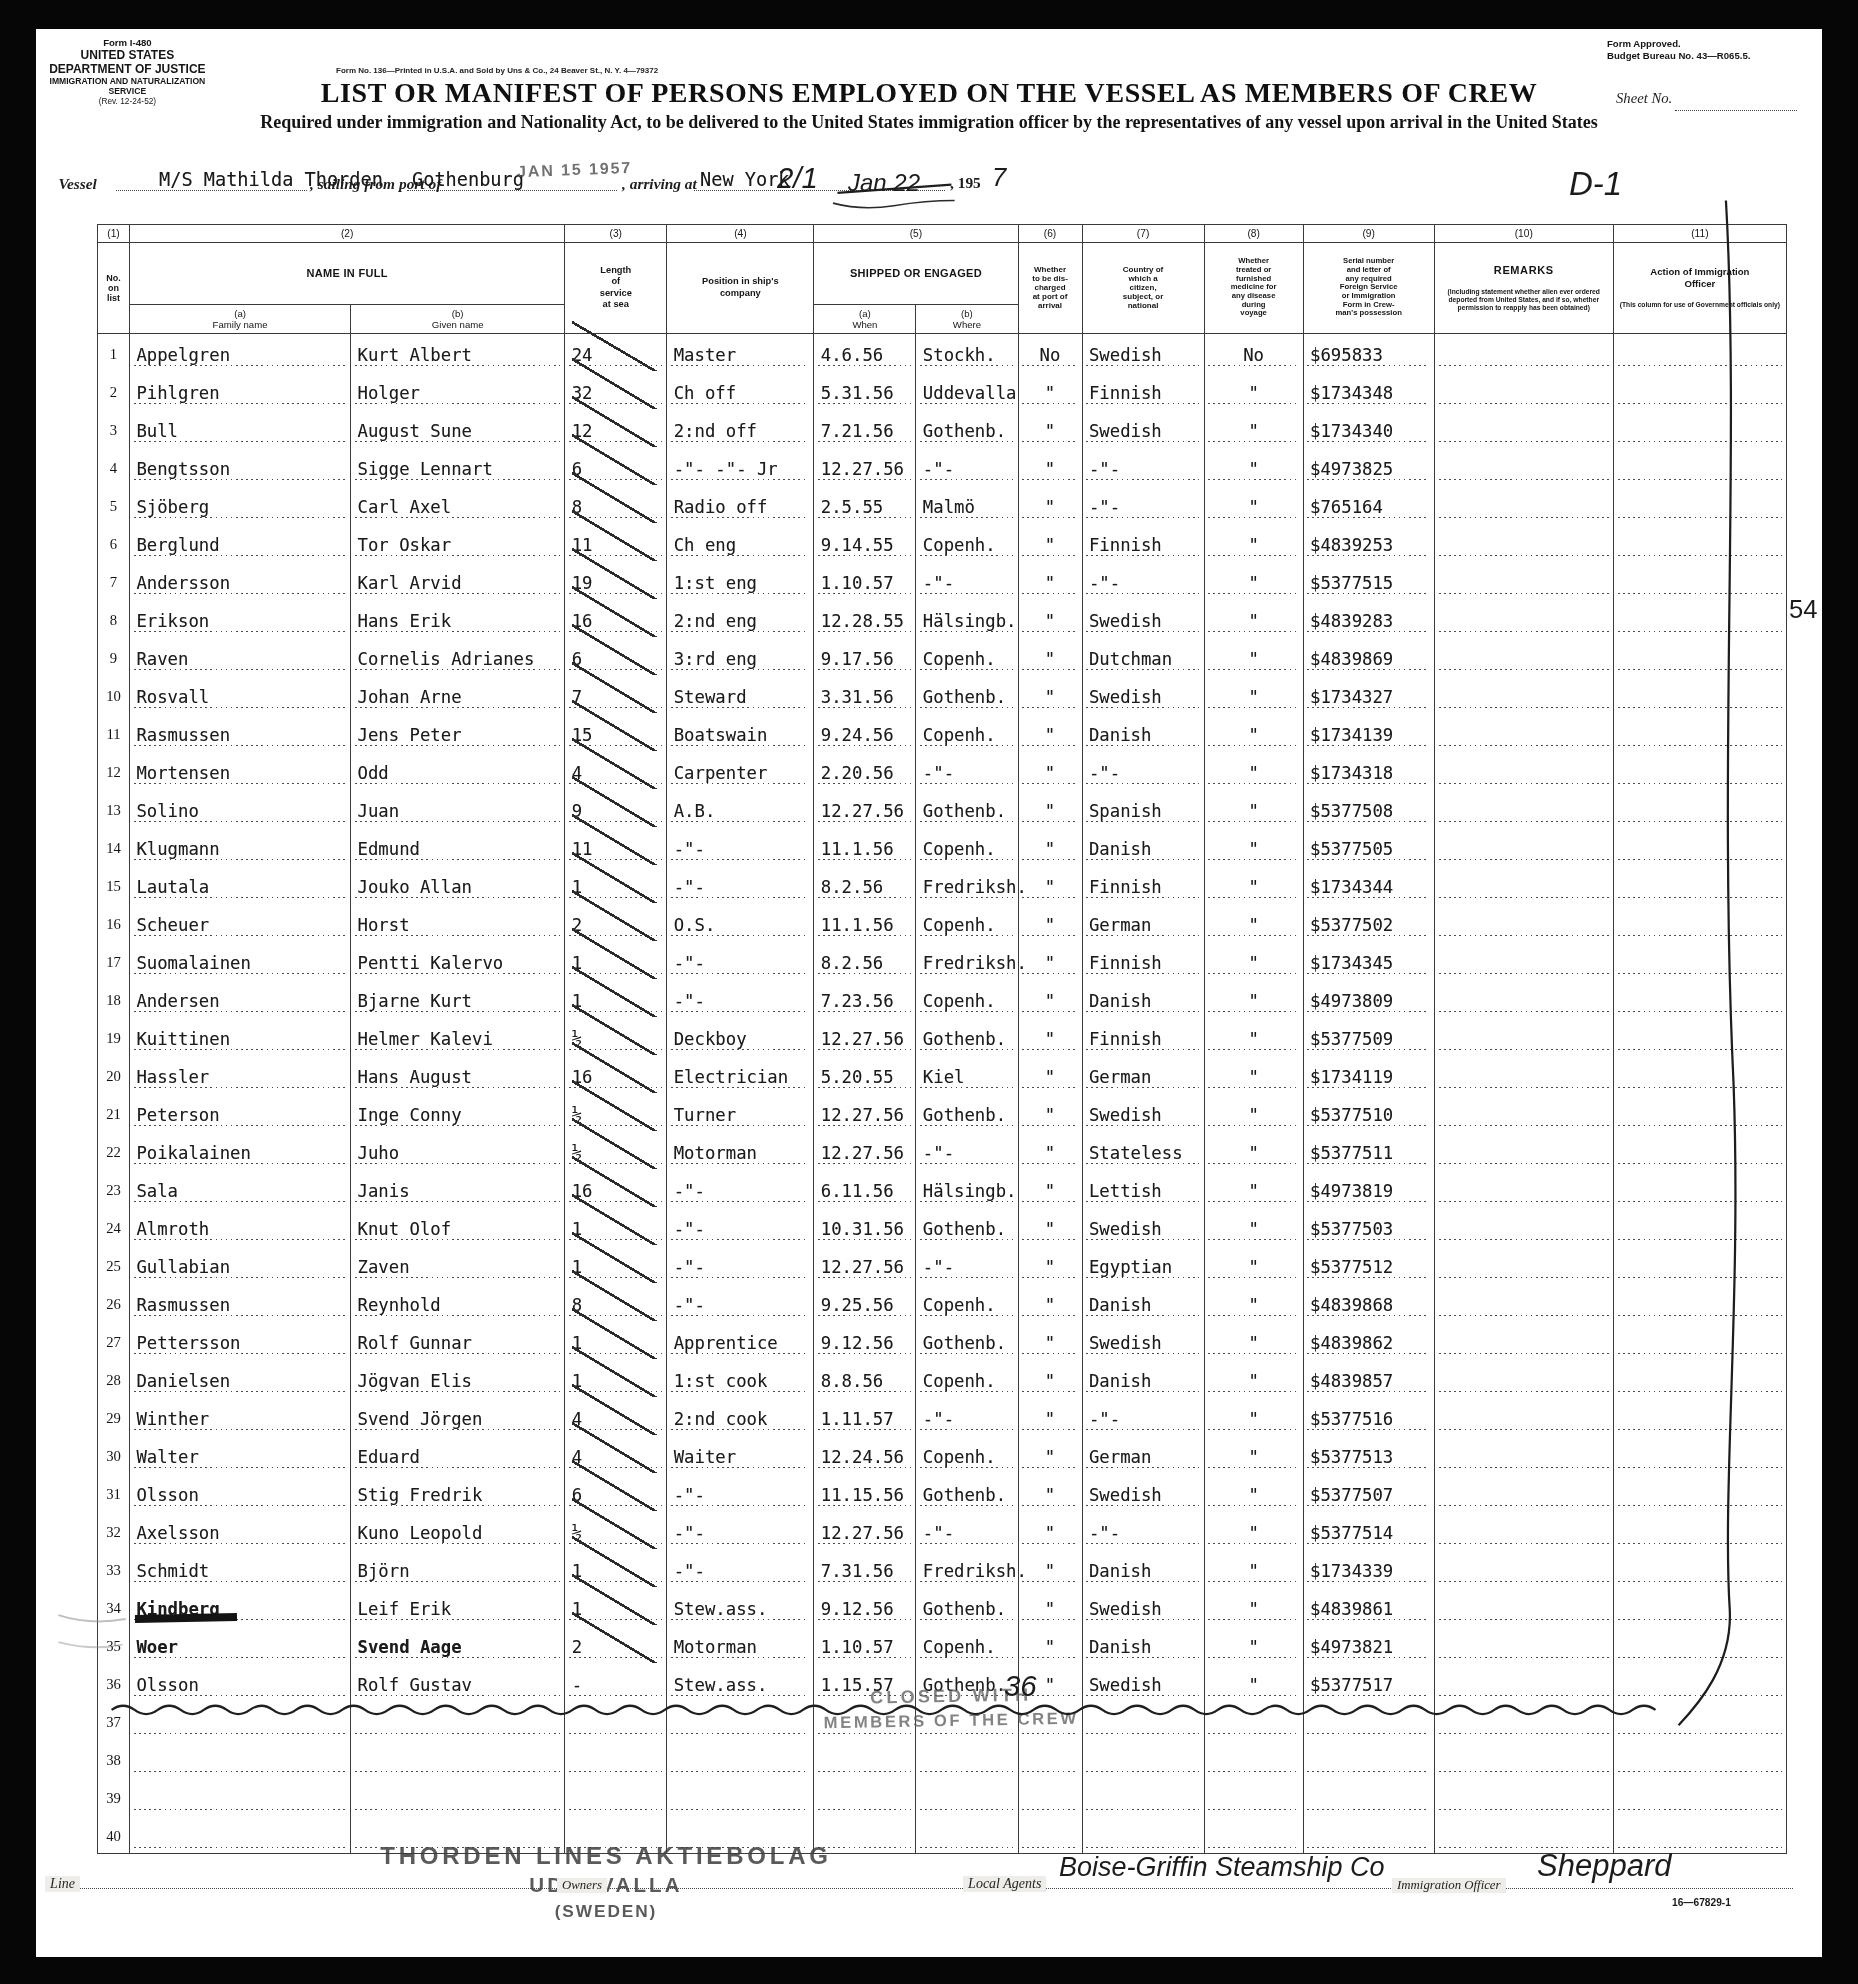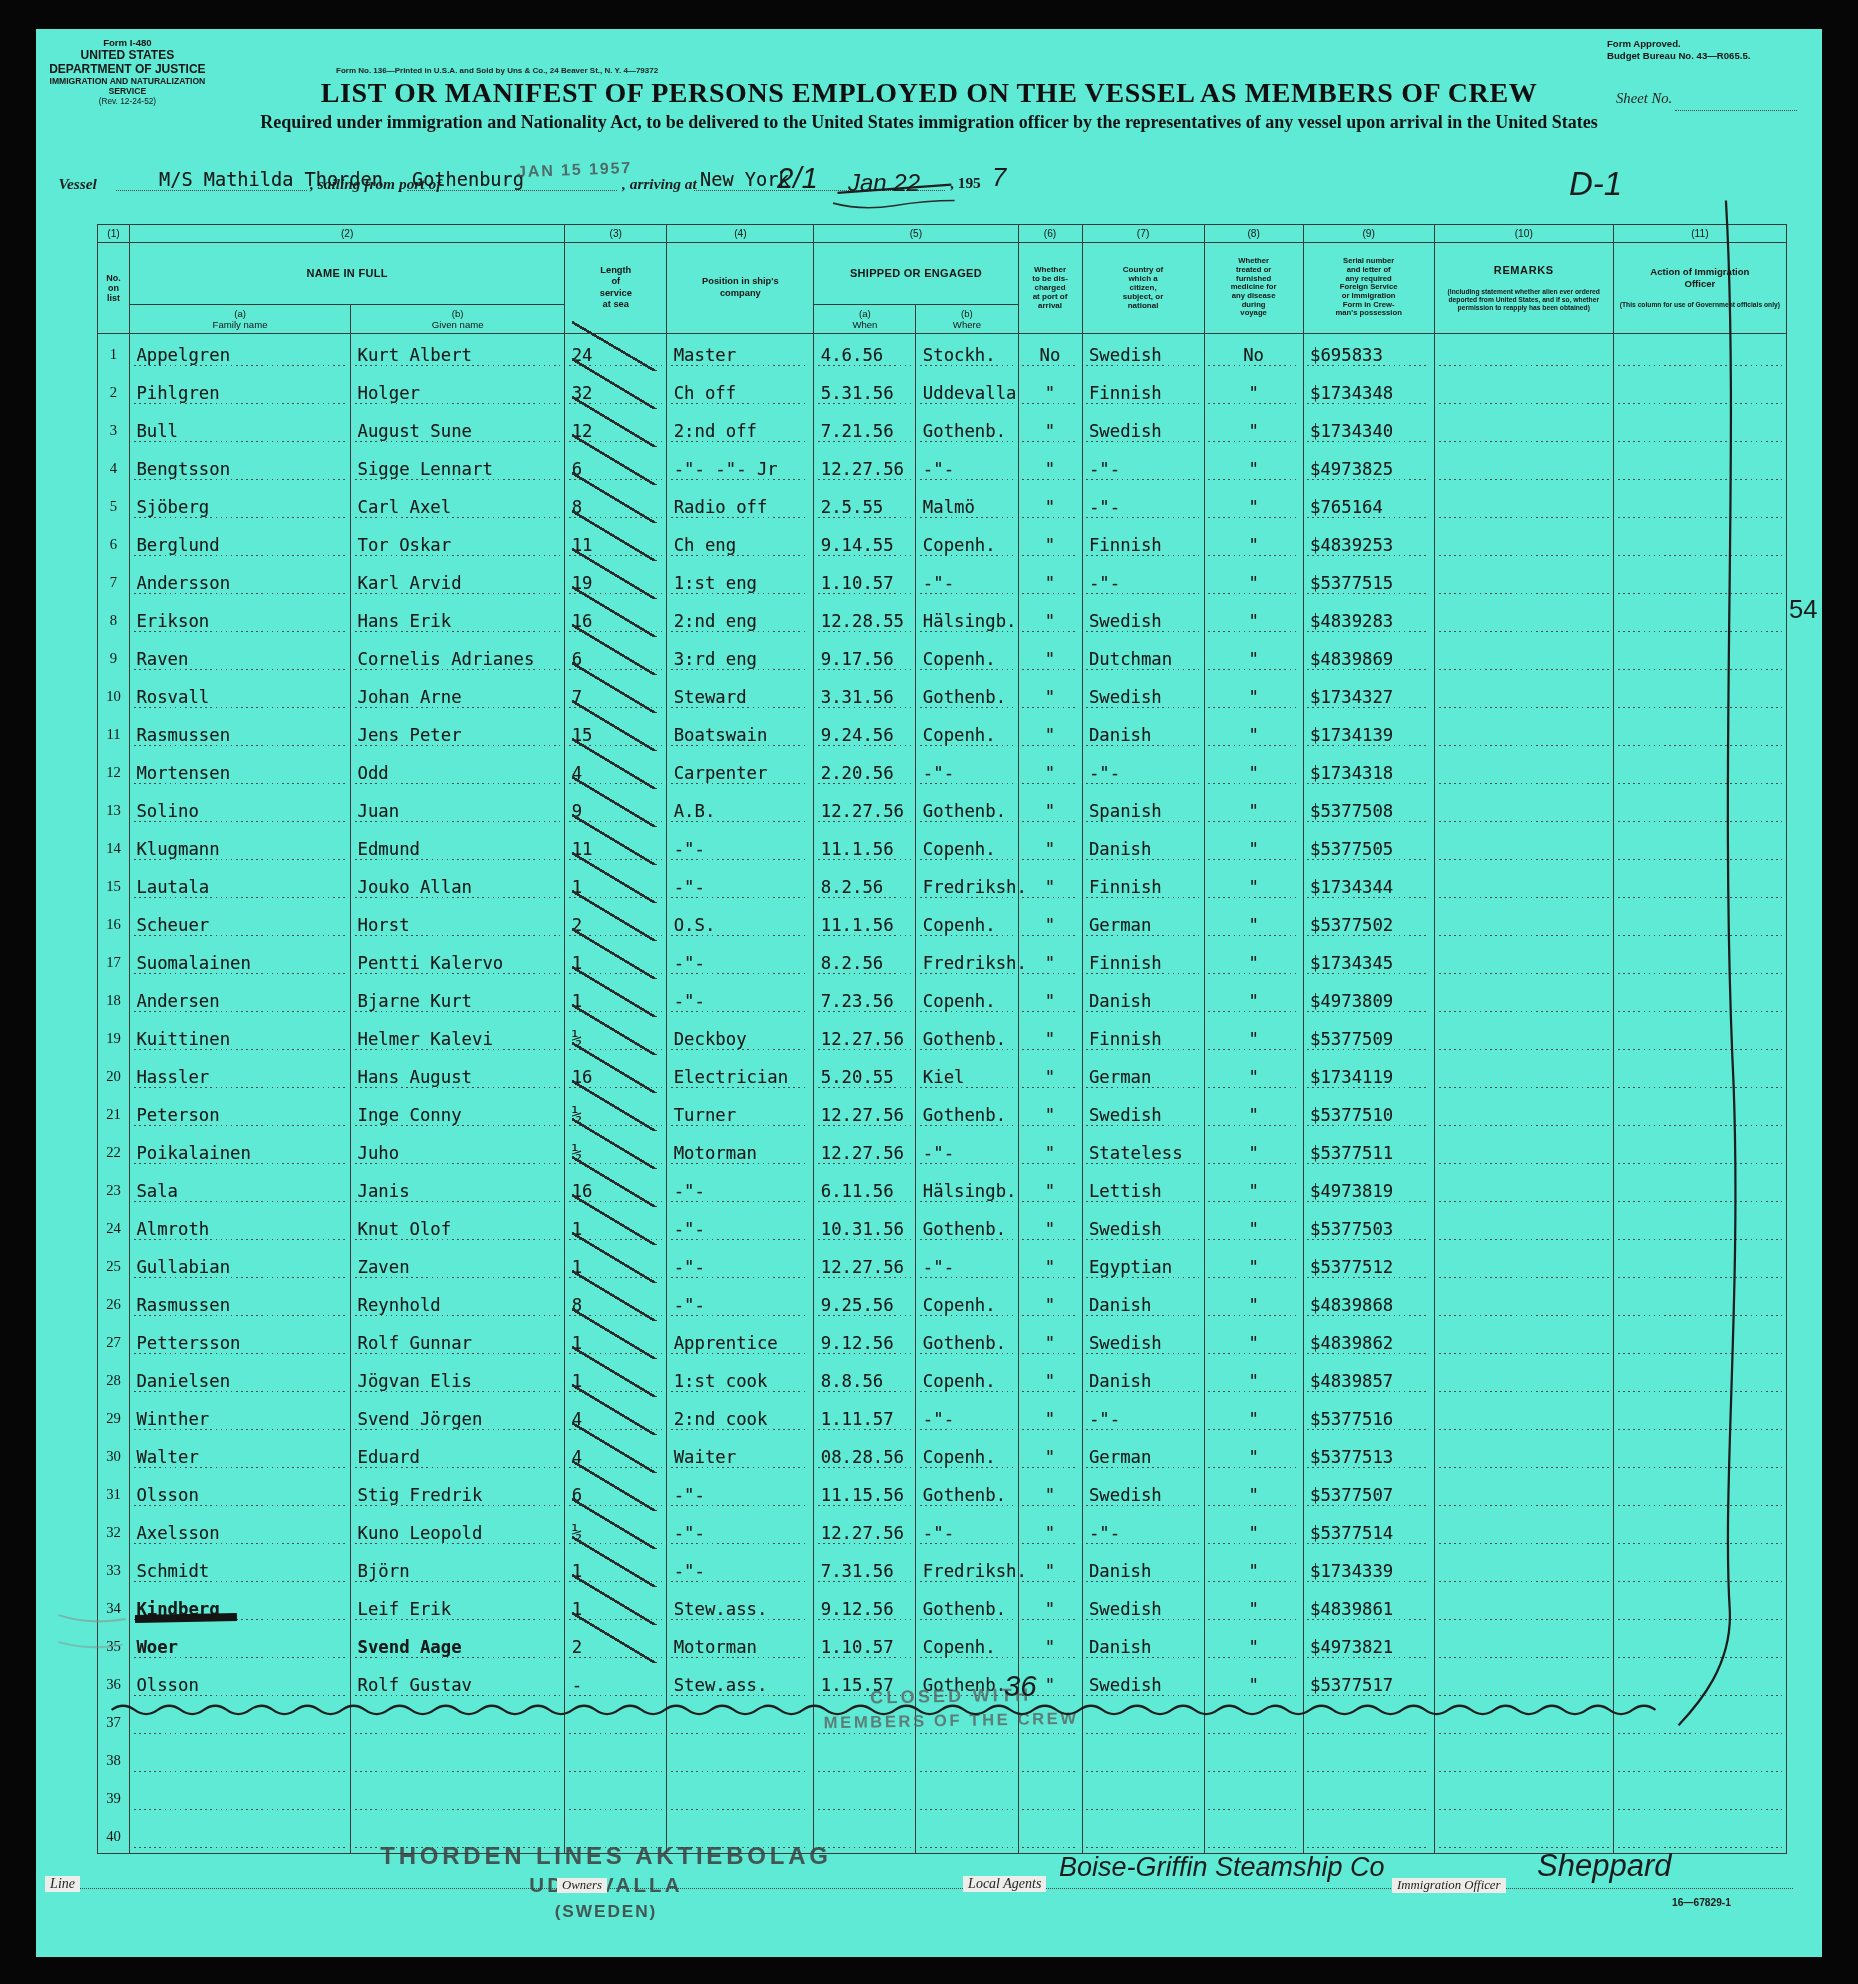--- a/index.html
+++ b/index.html
@@ -1,17 +1,17 @@
 <!DOCTYPE html>
 <html style="font-size:10.2px"><head>
 <meta charset="utf-8">
 <style>
   html,body{margin:0;padding:0;}
   body{width:1859px;height:1985px;background:#060606;position:relative;font-family:"Liberation Sans",sans-serif;}
-  .page{position:absolute;left:36px;top:29px;width:1786px;height:1928px;background:#5eead4;overflow:hidden;}
+  .page{position:absolute;left:36px;top:29px;width:1786px;height:1928px;background:#ffffff;overflow:hidden;}
   .abs{position:absolute;}
   .serif{font-family:"Liberation Serif",serif;}
   .bold{font-weight:bold;}
 
   
   .form-left{left:6.4px;top:7.7px;width:170px;text-align:center;color:#161616;}
   .form-left .l1{font-size:9.6px;font-weight:bold;}
   .form-left .l2{font-size:12px;font-weight:bold;}
   .form-left .l3{font-size:8.6px;font-weight:bold;}
   .form-left .l4{font-size:8.3px;}
@@ -636,21 +636,21 @@
       <td class="c-serial"><span class="tv">$5377516</span></td>
       <td class="c-remarks"><span class="tv"></span></td>
       <td class="c-action"><span class="tv"></span></td>
     </tr>
         <tr>
       <td class="c-no"><span class="tv">30</span></td>
       <td class="c-family"><span class="tv">Walter</span></td>
       <td class="c-given"><span class="tv">Eduard</span></td>
       <td class="c-service slash"><span class="tv">4</span></td>
       <td class="c-pos"><span class="tv">Waiter</span></td>
-      <td class="c-when"><span class="tv">08.28.56</span></td>
+      <td class="c-when"><span class="tv">12.24.56</span></td>
       <td class="c-where"><span class="tv">Copenh.</span></td>
       <td class="c-disch"><span class="tv">"</span></td>
       <td class="c-country"><span class="tv">German</span></td>
       <td class="c-med"><span class="tv">"</span></td>
       <td class="c-serial"><span class="tv">$5377513</span></td>
       <td class="c-remarks"><span class="tv"></span></td>
       <td class="c-action"><span class="tv"></span></td>
     </tr>
         <tr>
       <td class="c-no"><span class="tv">31</span></td>

